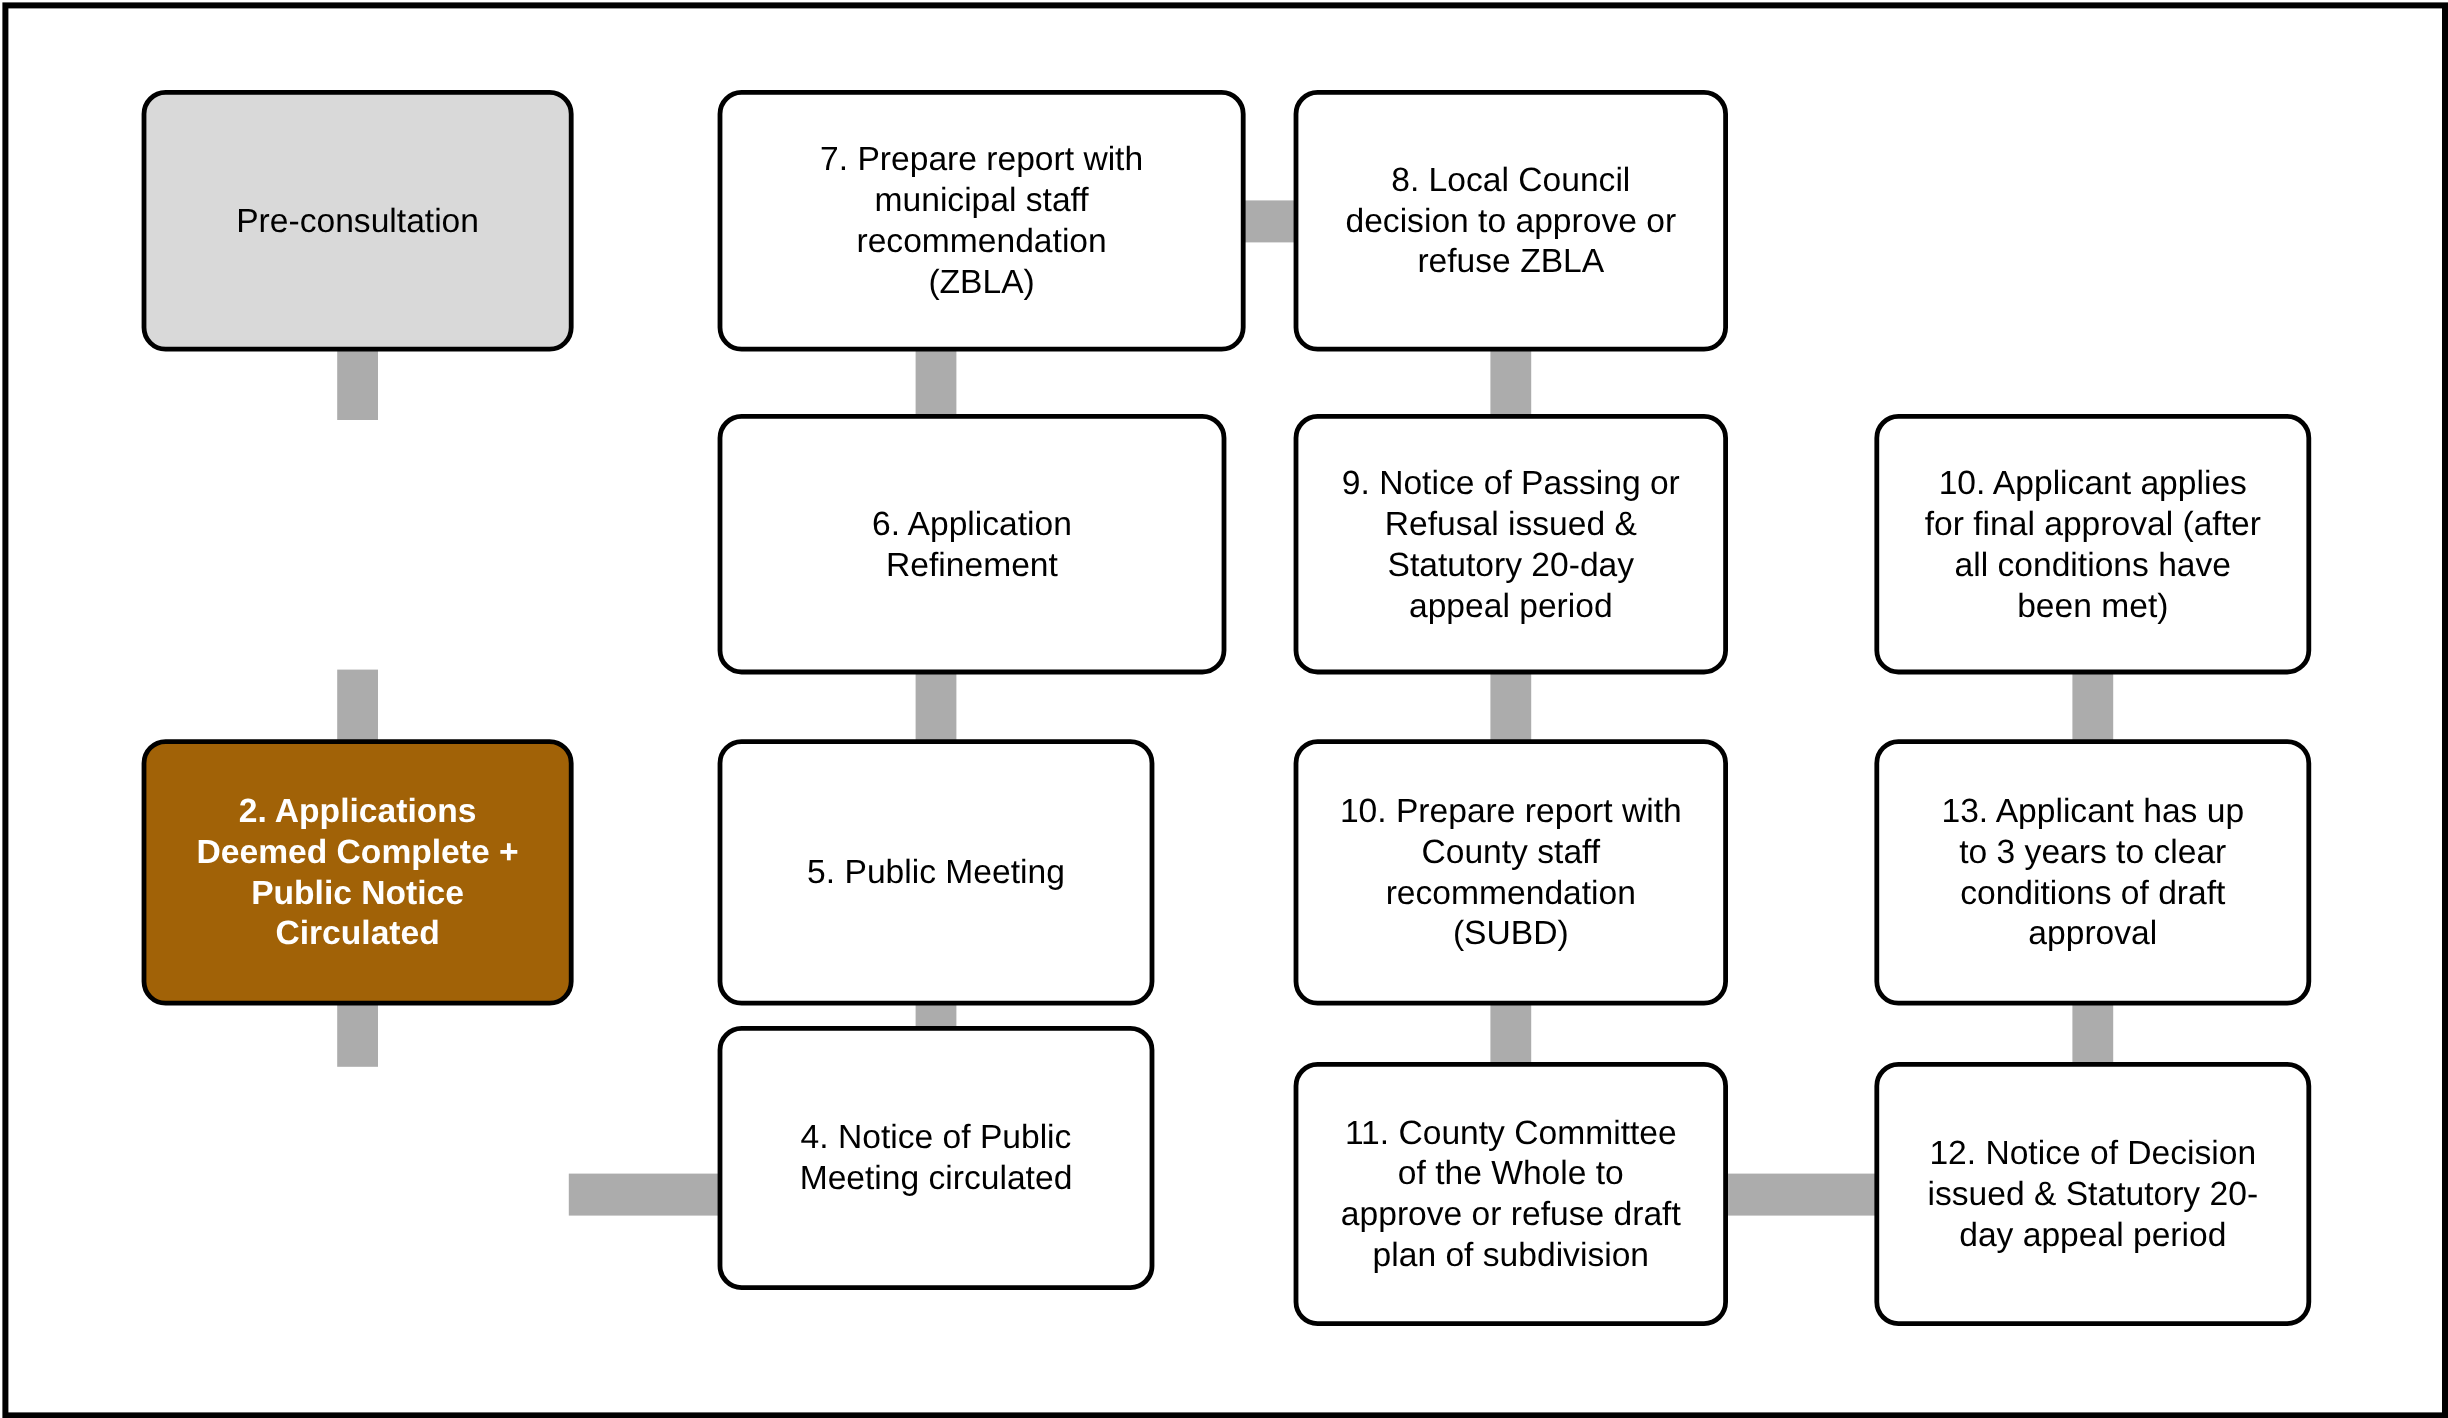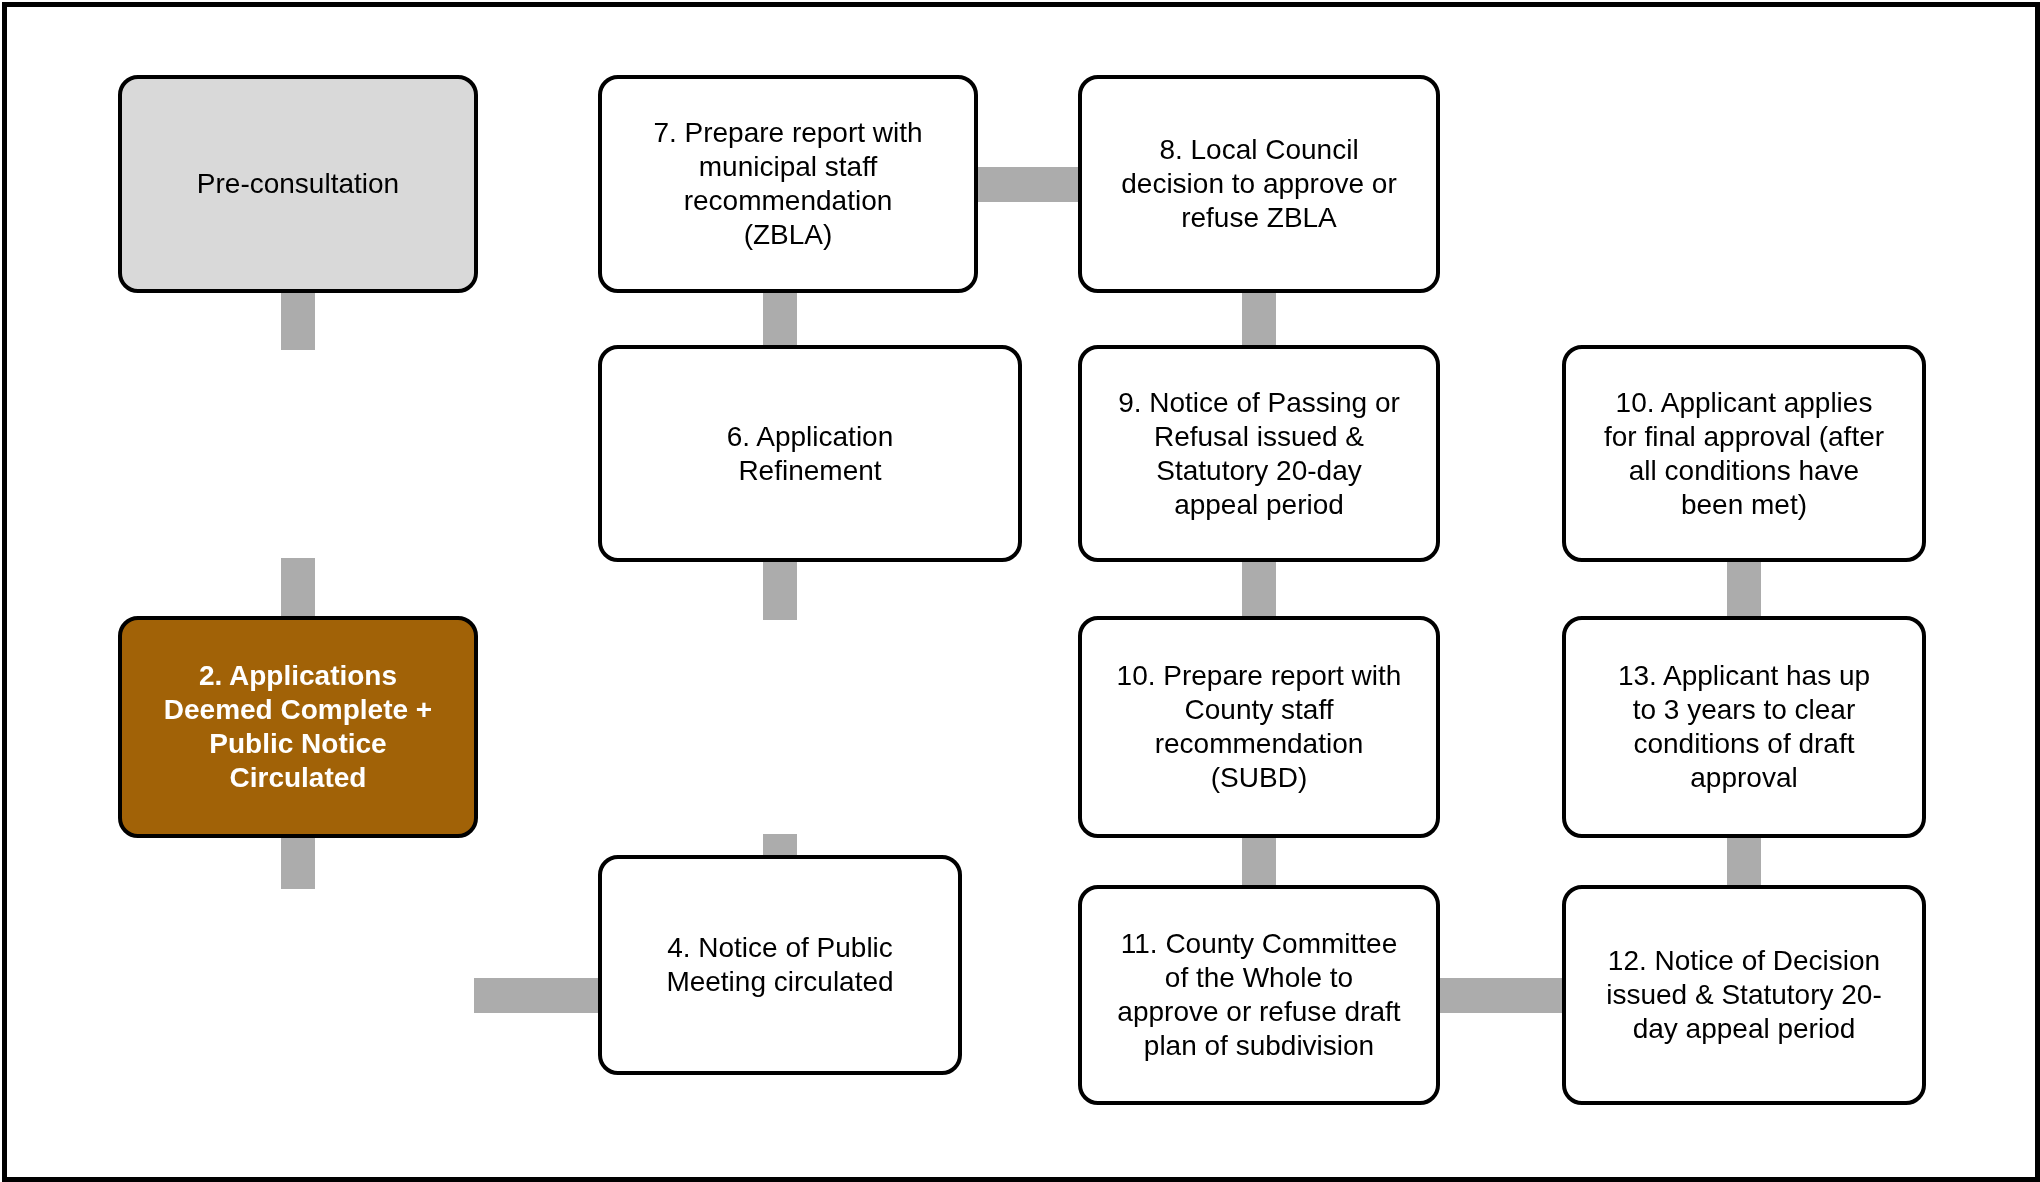--- a/index.html
+++ b/index.html
@@ -50,21 +50,21 @@
   <div class="conn" style="left:1727px;top:558px;width:34px;height:62px"></div>
   <div class="conn" style="left:1727px;top:834px;width:34px;height:55px"></div>
 
   <div class="conn" style="left:958px;top:167px;width:124px;height:35px"></div>
   <div class="conn" style="left:474px;top:978px;width:128px;height:35px"></div>
   <div class="conn" style="left:1436px;top:978px;width:130px;height:35px"></div>
 
   <div class="box gray" style="left:118px;top:75px;width:360px;height:218px">
     <span class="lbl">Pre-consultation</span>
   </div>
-  <div class="box" style="left:598px;top:75px;width:380px;height:218px">
+  <div class="box" style="left:598px;top:75px;width:440px;height:218px">
     <span class="lbl">7. Prepare report with
 municipal staff
 recommendation
 (ZBLA)</span>
   </div>
   <div class="box" style="left:1078px;top:75px;width:362px;height:218px">
     <span class="lbl">8. Local Council
 decision to approve or
 refuse ZBLA</span>
   </div>
@@ -85,20 +85,23 @@
 all conditions have
 been met)</span>
   </div>
 
   <div class="box highlight" style="left:118px;top:616px;width:360px;height:222px">
     <span class="lbl">2. Applications
 Deemed Complete +
 Public Notice
 Circulated</span>
   </div>
+  <div class="box" style="left:598px;top:616px;width:364px;height:222px">
+    <span class="lbl">5. Public Meeting</span>
+  </div>
   <div class="box" style="left:1078px;top:616px;width:362px;height:222px">
     <span class="lbl">10. Prepare report with
 County staff
 recommendation
 (SUBD)</span>
   </div>
   <div class="box" style="left:1562px;top:616px;width:364px;height:222px">
     <span class="lbl">13. Applicant has up
 to 3 years to clear
 conditions of draft

